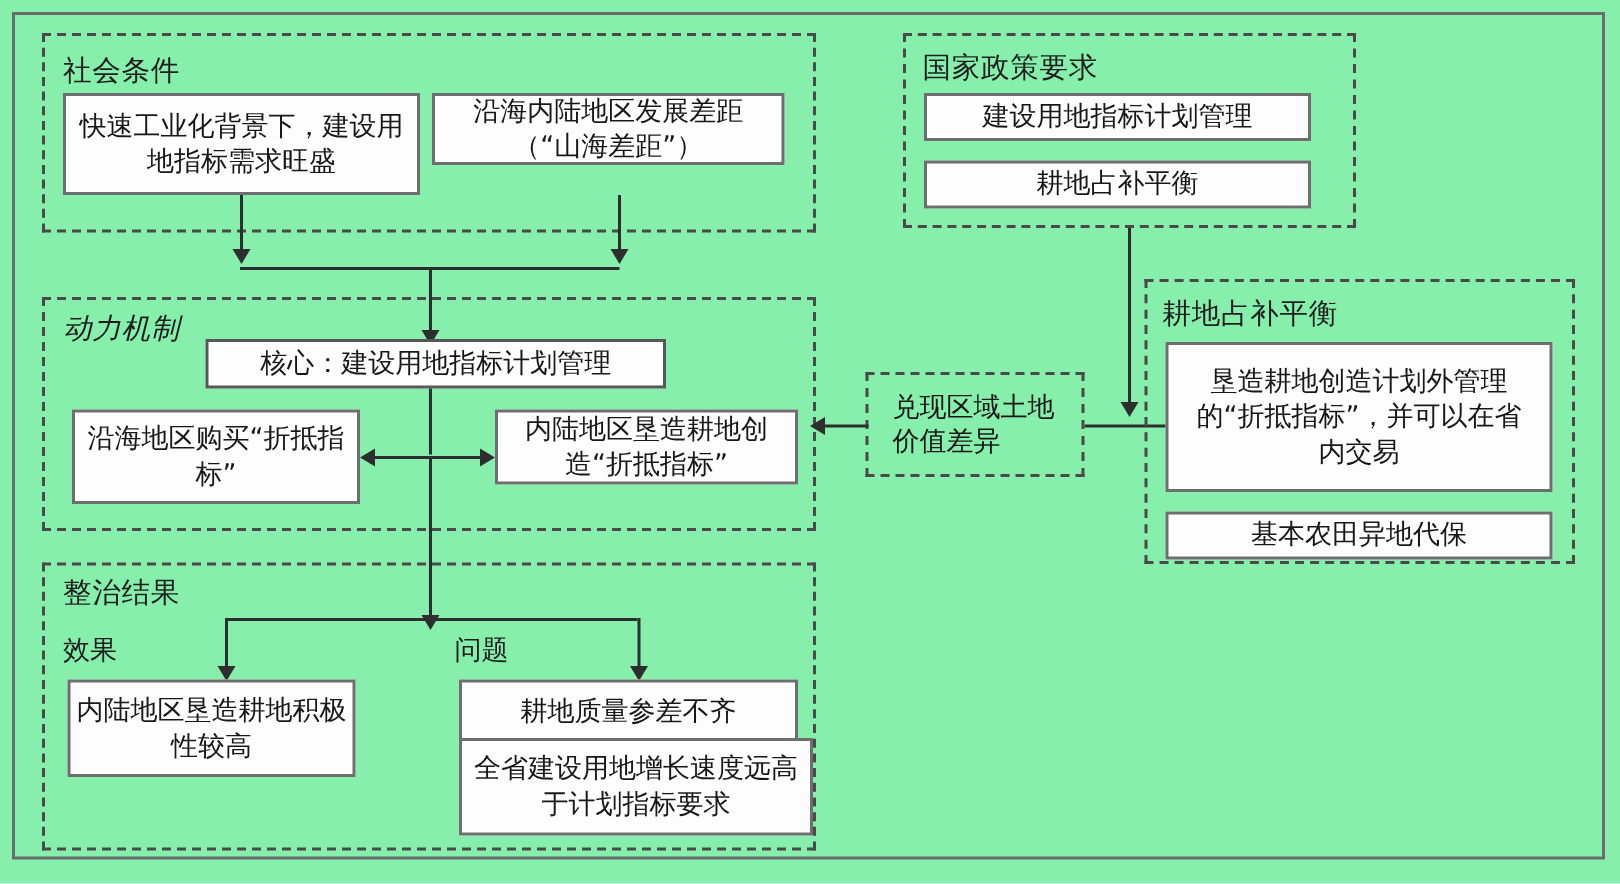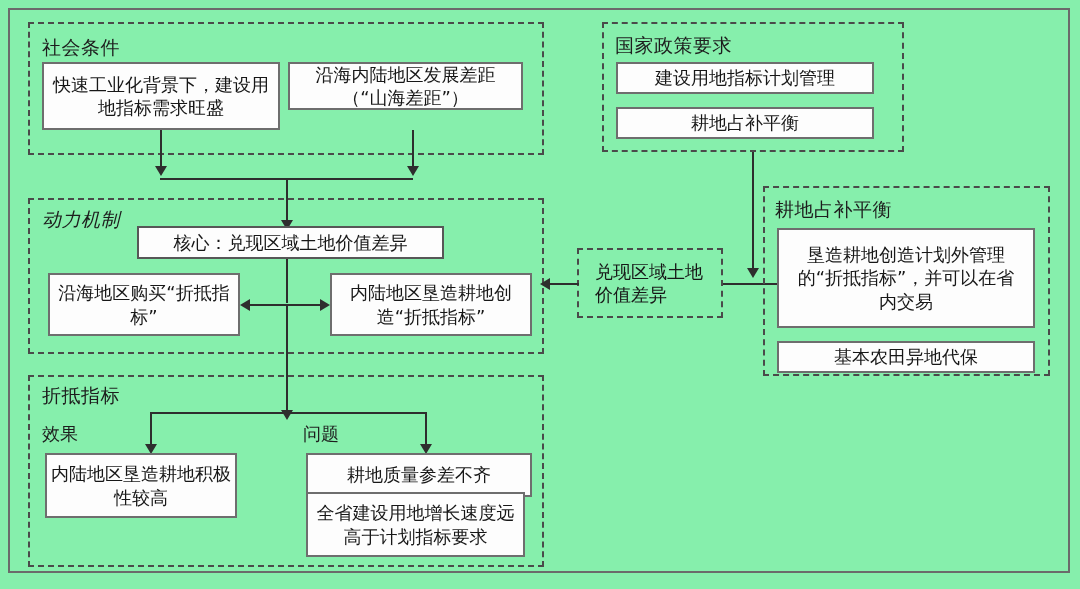--- a/index.html
+++ b/index.html
@@ -84,53 +84,53 @@
   <div class="arrow-down" style="left:407px;top:166px;"></div>
 
   <div class="hline" style="left:160px;top:178px;width:253px;"></div>
   <div class="vline" style="left:286px;top:178px;height:44px;"></div>
   <div class="arrow-down" style="left:281px;top:220px;"></div>
 
   <div class="group" style="left:28px;top:198px;width:516px;height:156px;">
   </div>
   <div class="group-title" style="left:42px;top:210px;font-style:italic;">动力机制</div>
 
-  <div class="node node-core" style="left:137px;top:226px;width:307px;height:33px;">核心：兑现区域土地价值差异</div>
+  <div class="node node-core" style="left:137px;top:226px;width:307px;height:33px;">核心：建设用地指标计划管理</div>
 
   <div class="node" style="left:48px;top:273px;width:192px;height:63px;">沿海地区购买“折抵指标”</div>
 
-  <div class="node" style="left:330px;top:273px;width:202px;height:63px;">内陆地区垦造耕地创造“折抵指标”</div>
+  <div class="node" style="left:330px;top:273px;width:202px;height:50px;">内陆地区垦造耕地创造“折抵指标”</div>
 
   <div class="vline" style="left:286px;top:259px;height:44px;"></div>
 
   <div class="hline" style="left:246px;top:304px;width:80px;"></div>
   <div class="arrow-left" style="left:240px;top:299px;"></div>
   <div class="arrow-right" style="left:320px;top:299px;"></div>
 
   <div class="vline" style="left:286px;top:304px;height:108px;"></div>
   <div class="arrow-down" style="left:281px;top:410px;"></div>
 
   <div class="group" style="left:28px;top:375px;width:516px;height:192px;">
   </div>
-  <div class="group-title" style="left:42px;top:386px;">折抵指标</div>
+  <div class="group-title" style="left:42px;top:386px;">整治结果</div>
 
   <div class="sublabel" style="left:42px;top:425px;">效果</div>
   <div class="sublabel" style="left:303px;top:425px;">问题</div>
 
   <div class="hline" style="left:150px;top:412px;width:275px;"></div>
   <div class="vline" style="left:150px;top:412px;height:34px;"></div>
   <div class="arrow-down" style="left:145px;top:444px;"></div>
   <div class="vline" style="left:425px;top:412px;height:34px;"></div>
   <div class="arrow-down" style="left:420px;top:444px;"></div>
 
   <div class="node" style="left:45px;top:453px;width:192px;height:65px;">内陆地区垦造耕地积极性较高</div>
 
   <div class="node" style="left:306px;top:453px;width:226px;height:44px;">耕地质量参差不齐</div>
 
-  <div class="node" style="left:306px;top:492px;width:219px;height:65px;">全省建设用地增长速度远高于计划指标要求</div>
+  <div class="node" style="left:306px;top:492px;width:236px;height:65px;">全省建设用地增长速度远高于计划指标要求</div>
 
   <div class="group" style="left:602px;top:22px;width:302px;height:130px;">
   </div>
   <div class="group-title" style="left:615px;top:36px;">国家政策要求</div>
 
   <div class="node" style="left:616px;top:62px;width:258px;height:32px;">建设用地指标计划管理</div>
 
   <div class="node" style="left:616px;top:107px;width:258px;height:32px;">耕地占补平衡</div>
 
   <div class="vline" style="left:752px;top:152px;height:118px;"></div>

